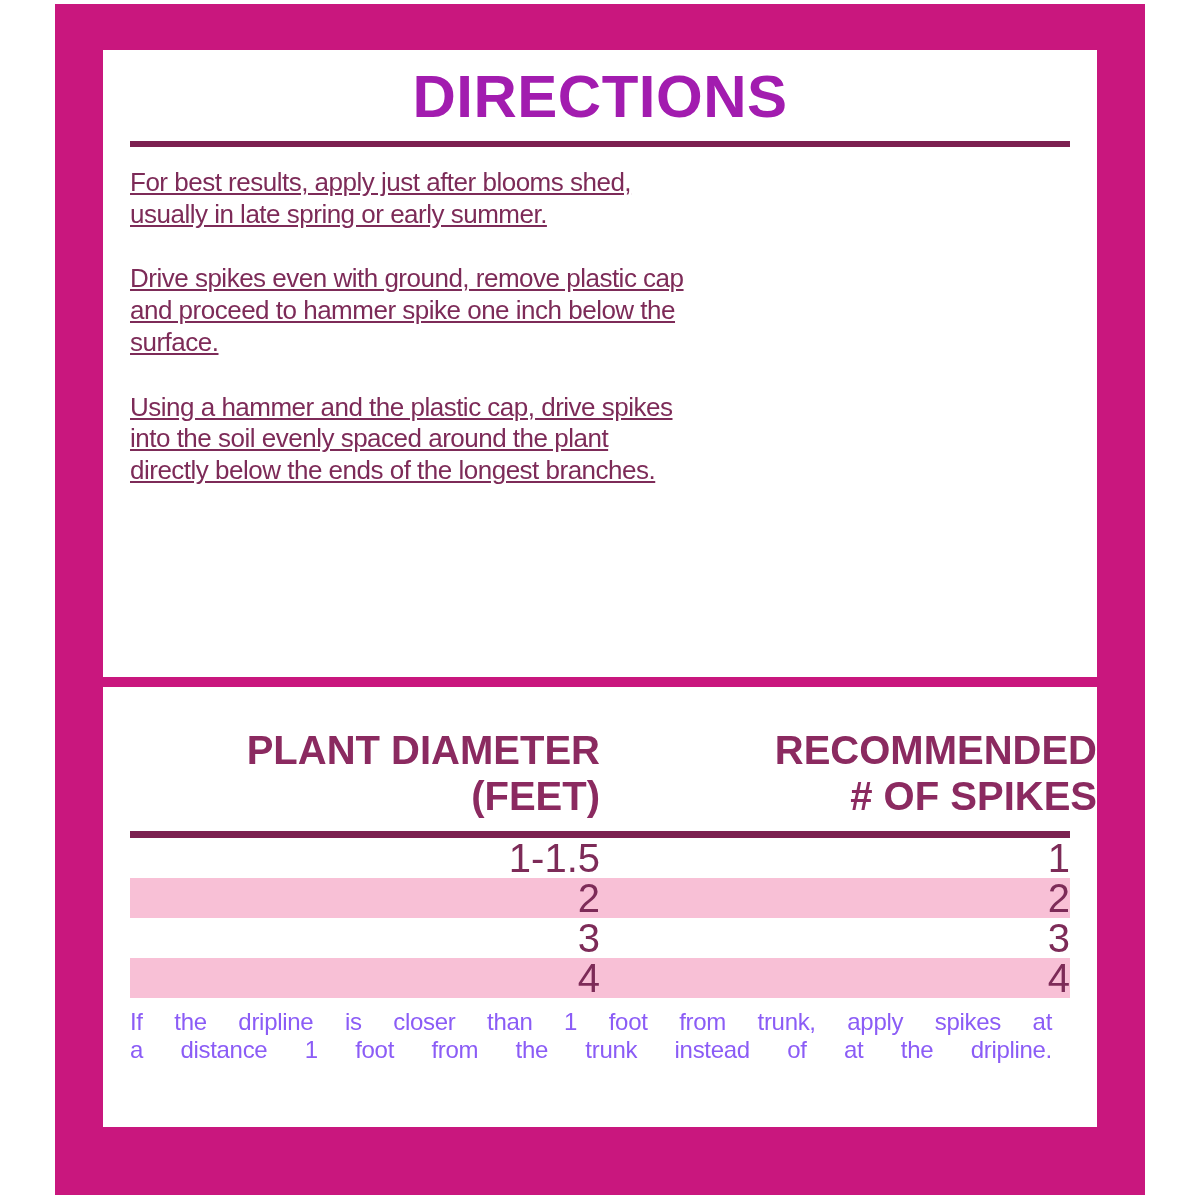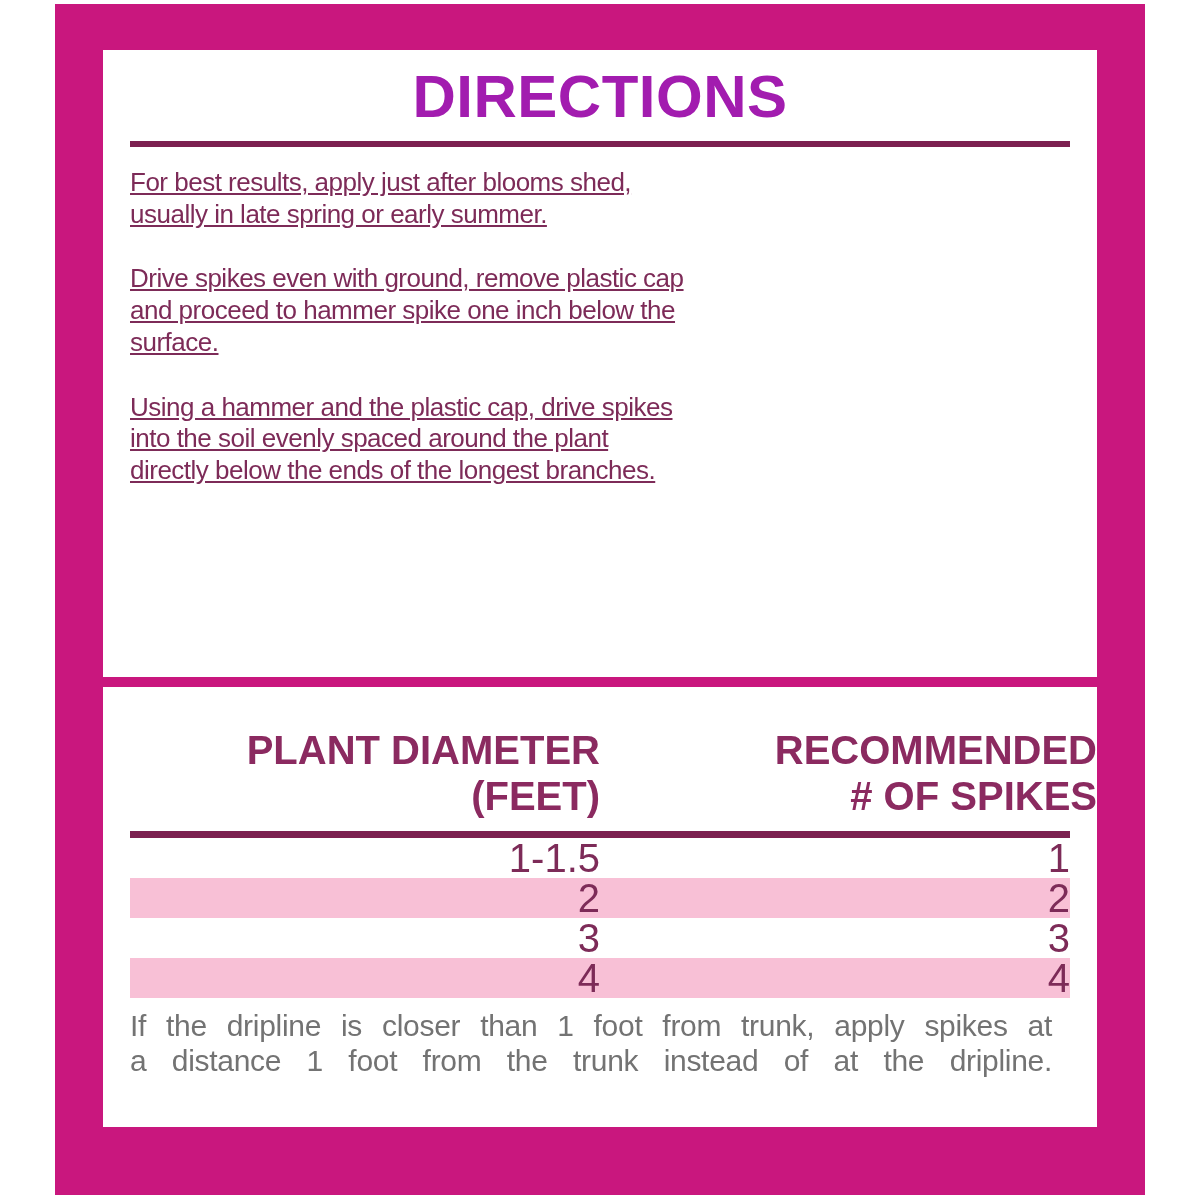--- a/index.html
+++ b/index.html
@@ -89,24 +89,24 @@
     font-size:40px;
     color:#7d2b58;
   }
 
   .note {
     margin:10px 45px 0 27px;
     white-space:pre-line;
     text-align:justify;
     text-align-last:justify;
     -moz-text-align-last:justify;
-    font-size:30px;
+    font-size:24px;
     line-height:1.18;
     letter-spacing:-0.3px;
-    color:#737373;
+    color:#8b5cf6;
   }
 </style>
 </head>
 <body>
 
 <div class="page">
   <div class="frame">
 
     <div class="panel panel-directions">
       <div class="title">DIRECTIONS</div>

